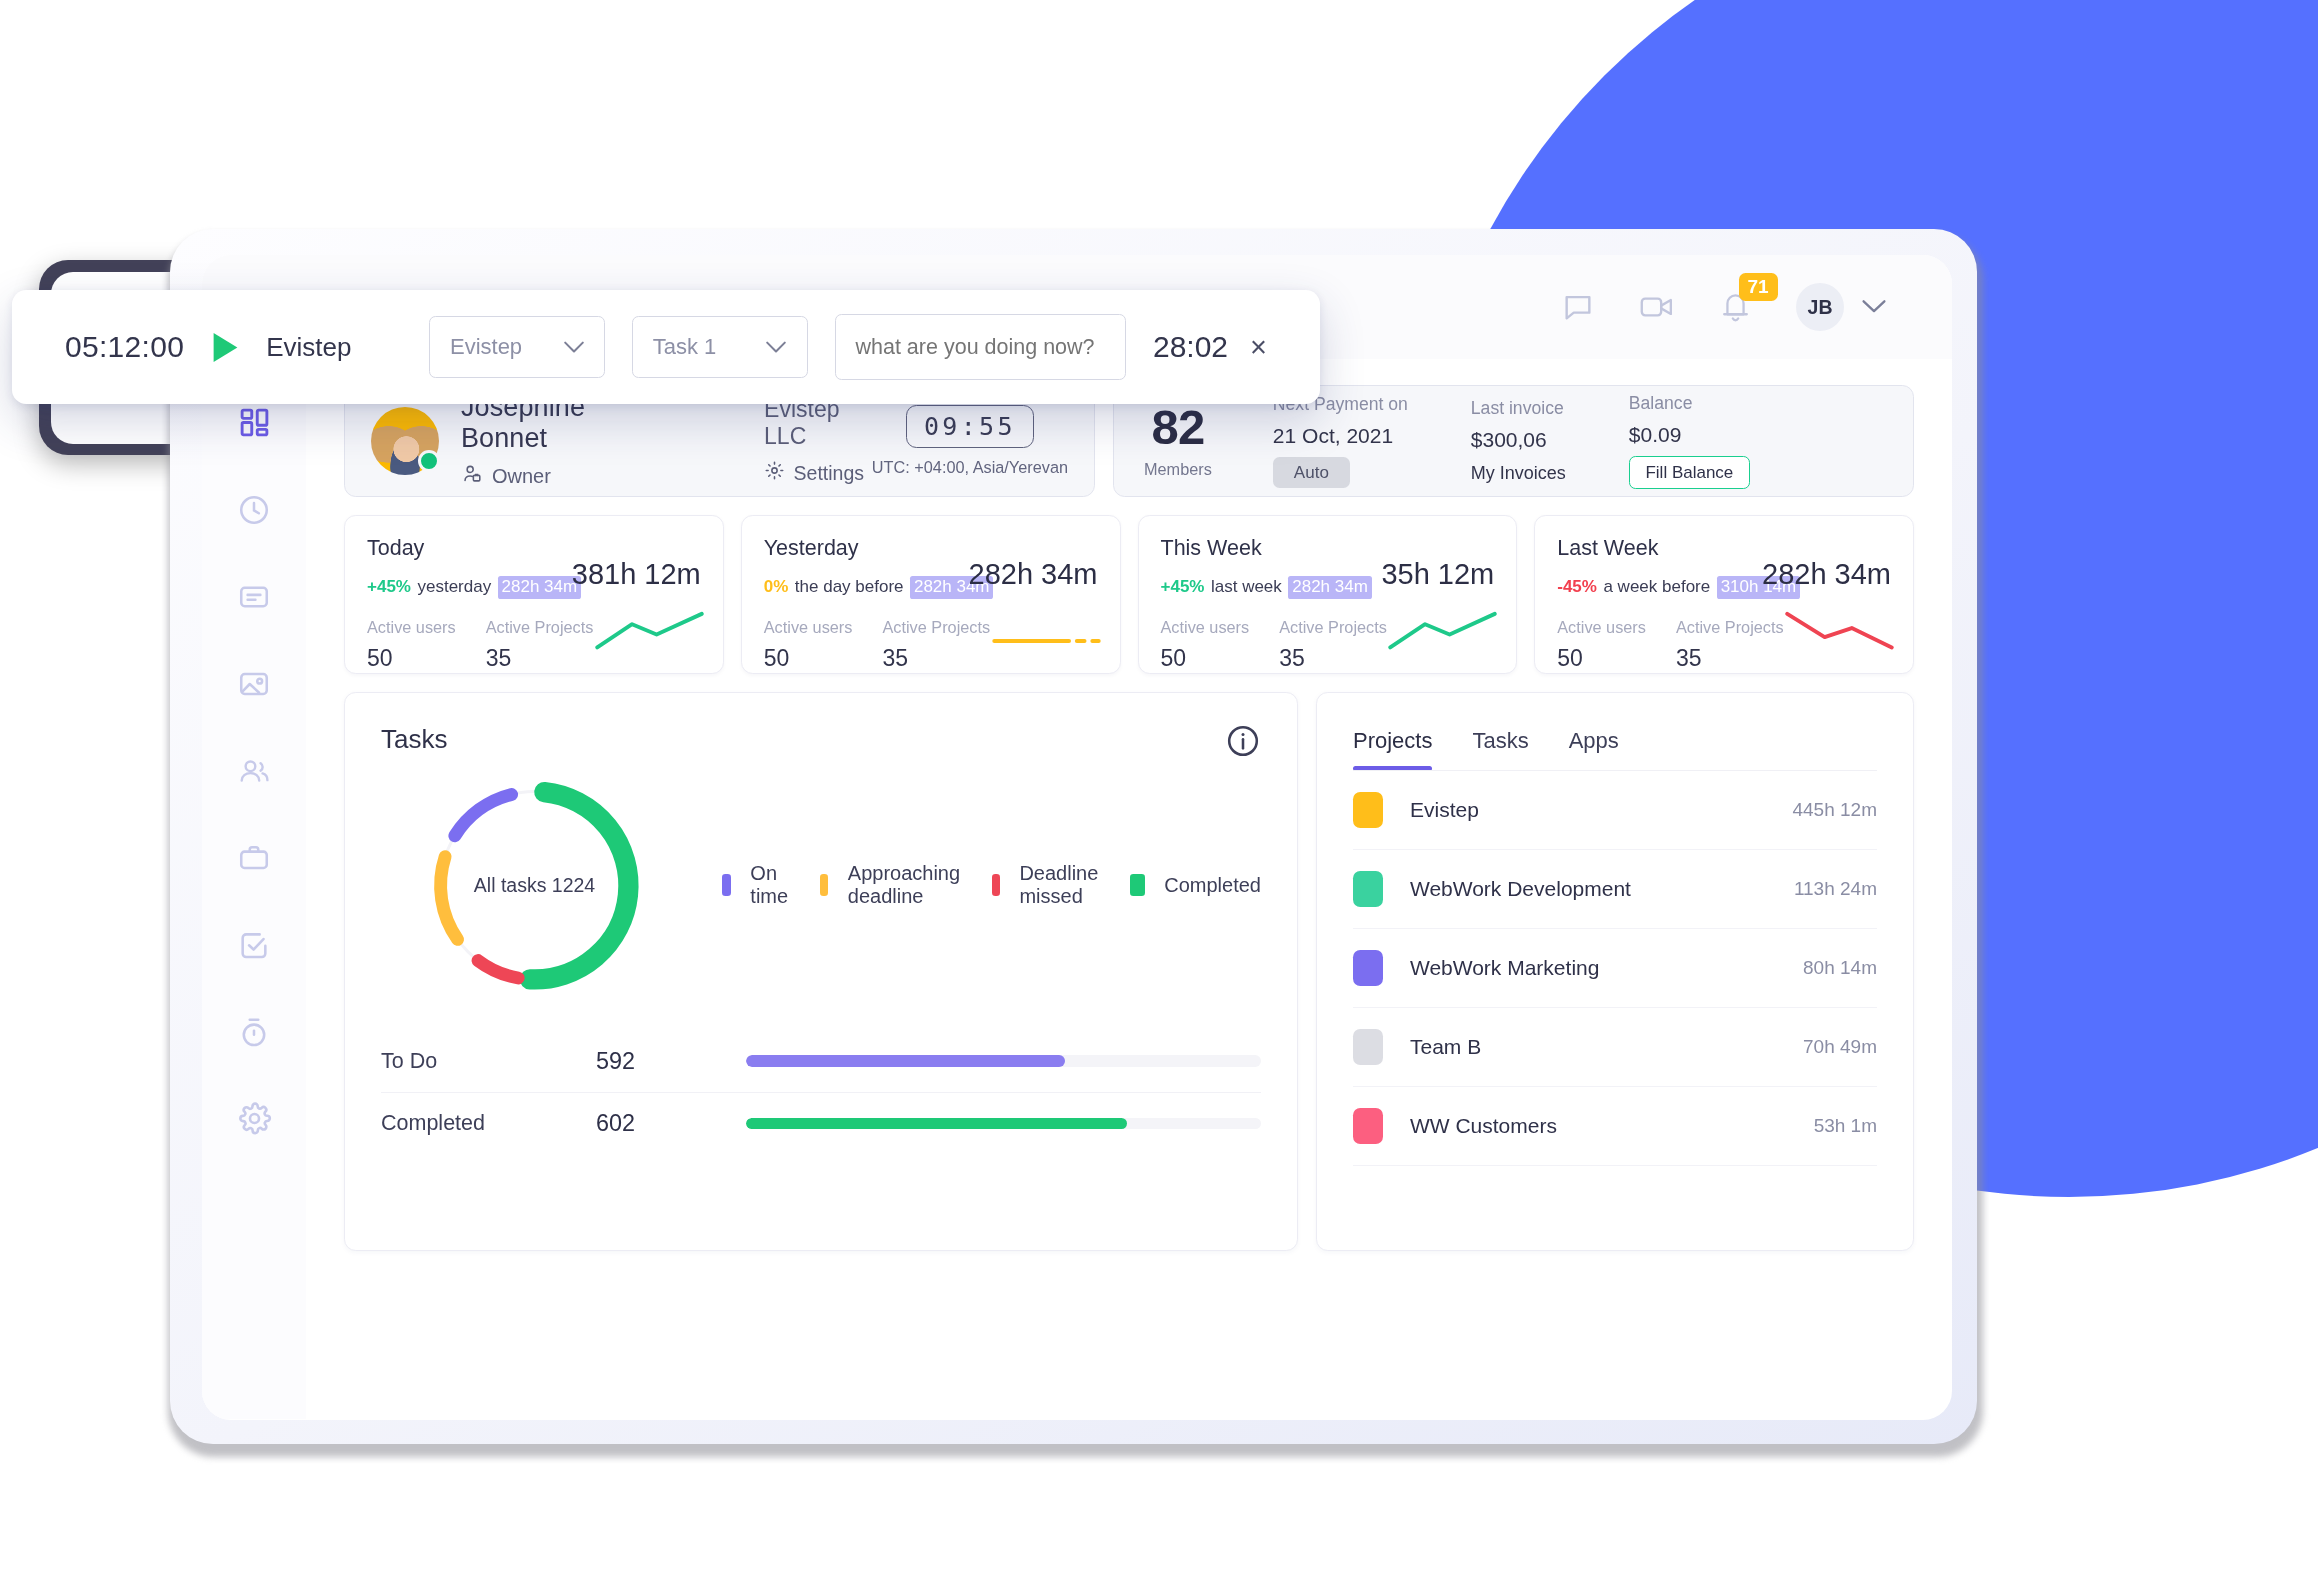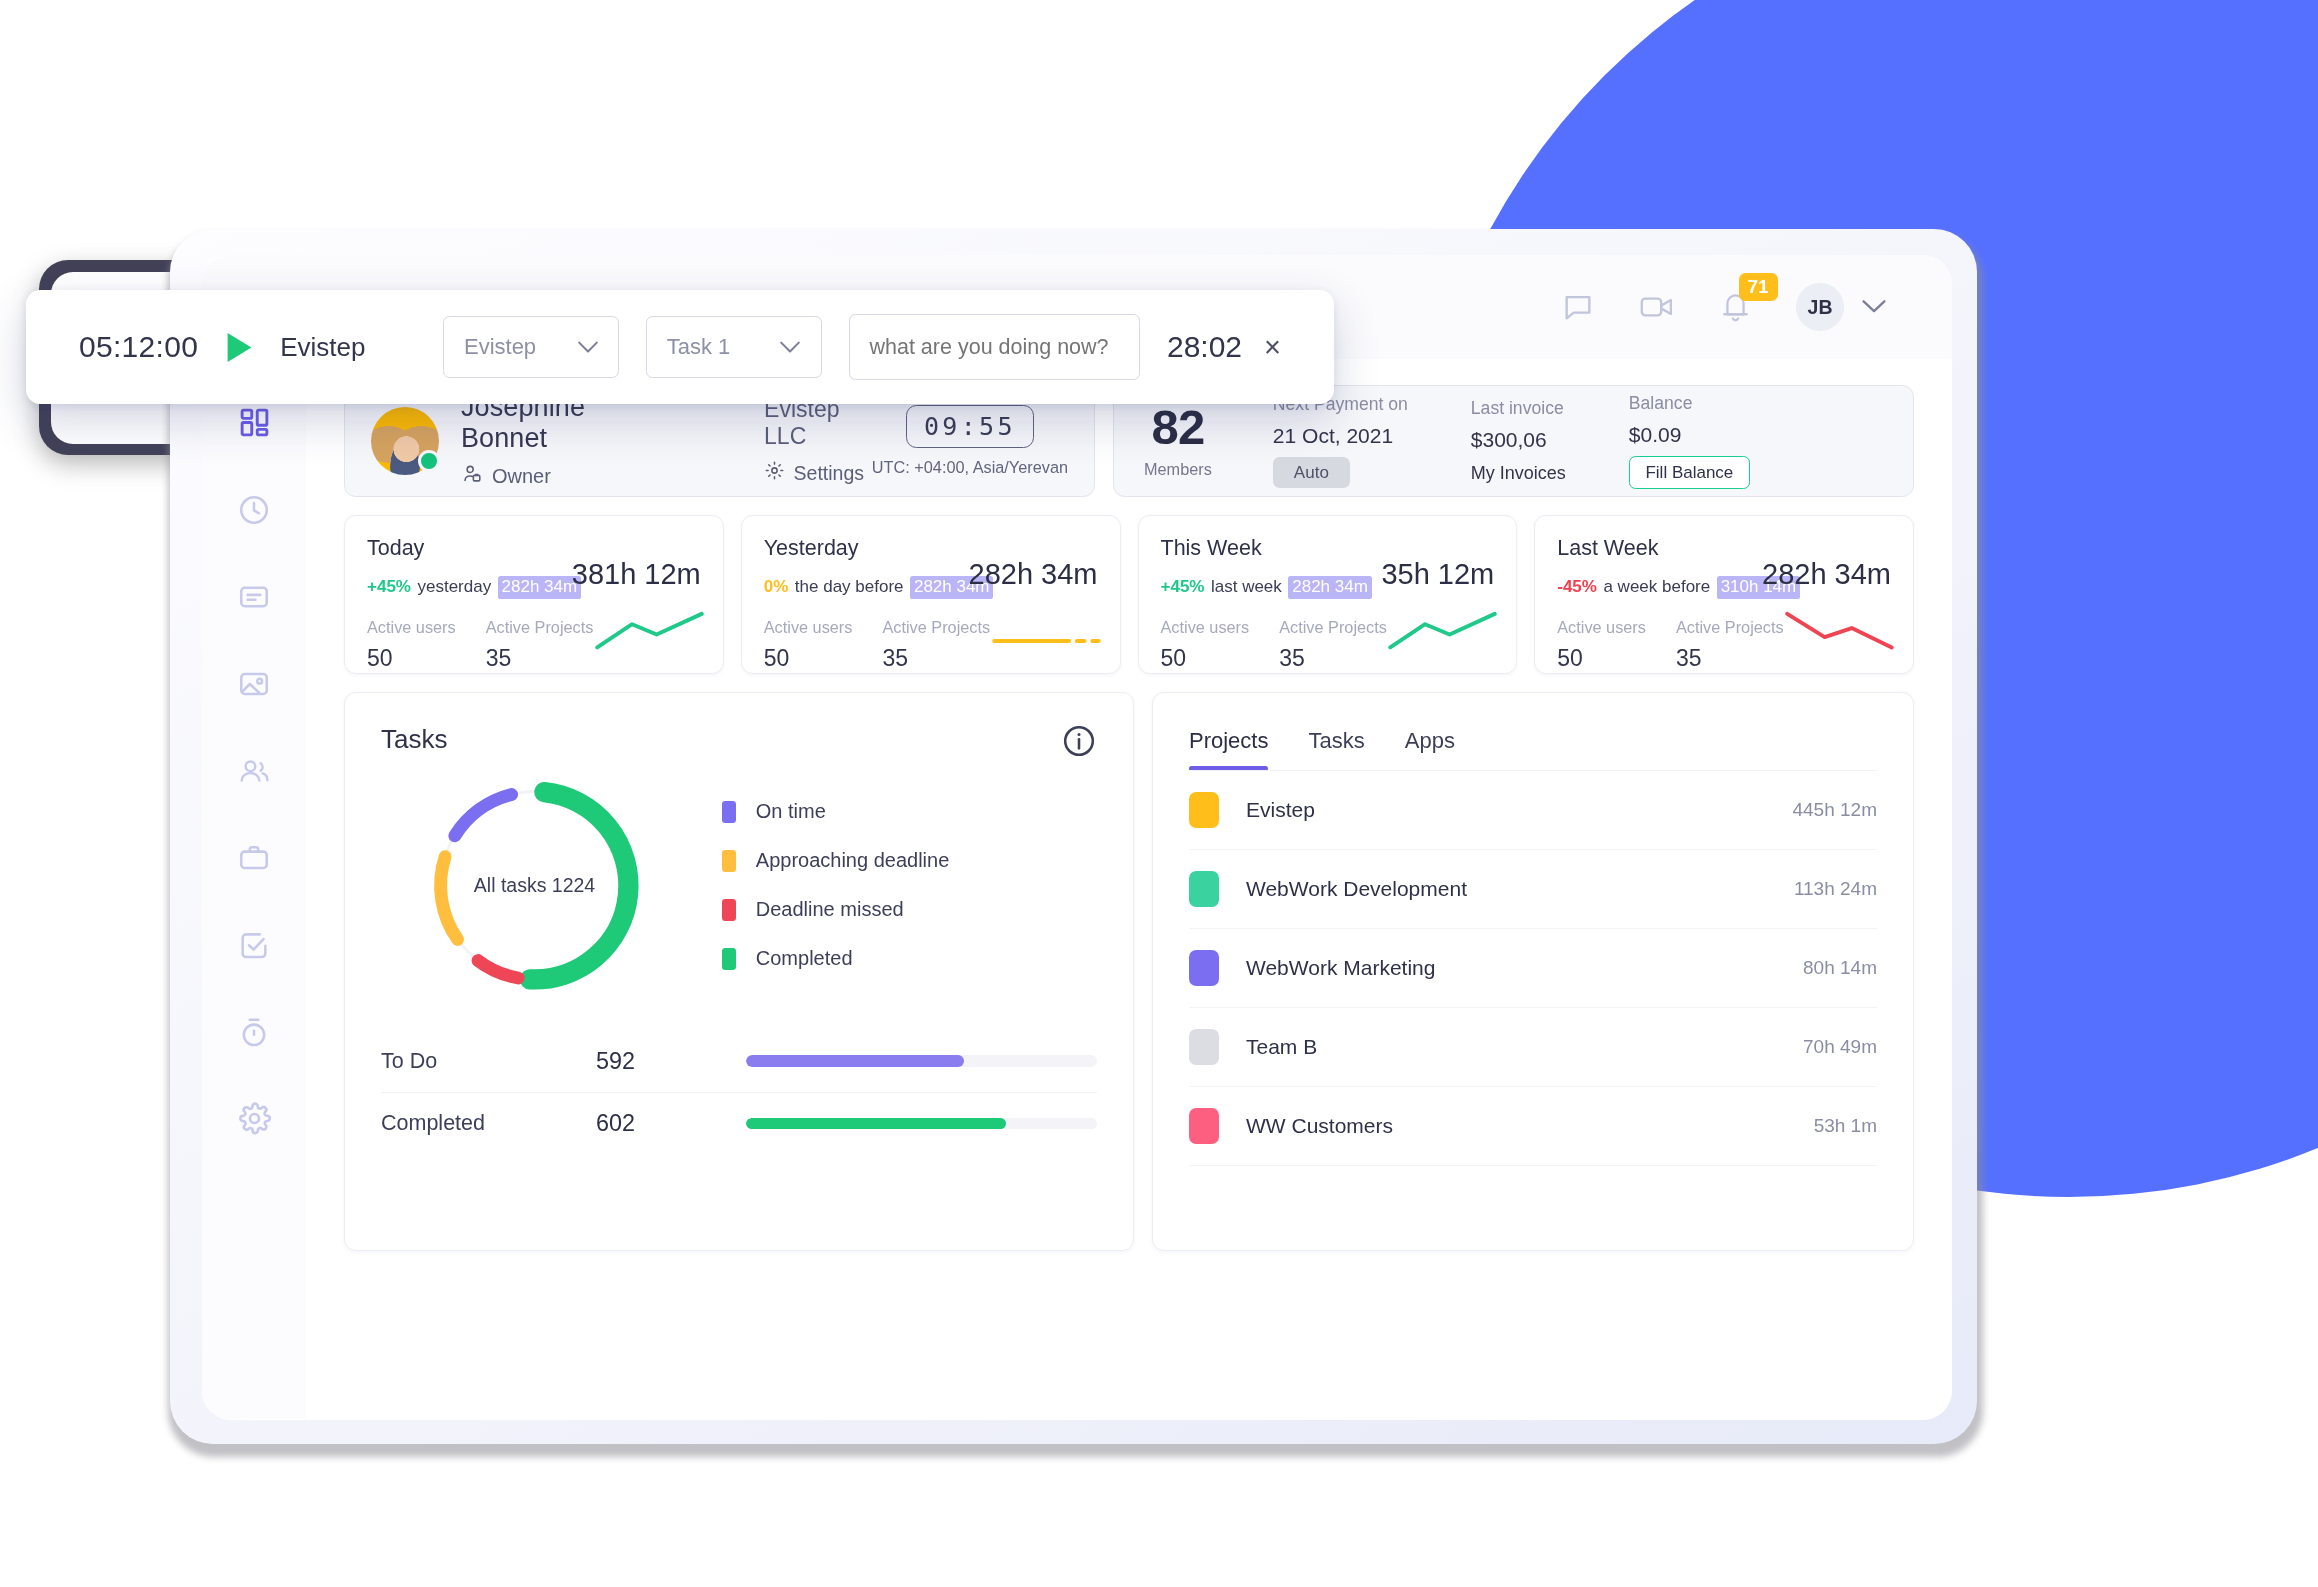--- a/index.html
+++ b/index.html
@@ -175,21 +175,21 @@
     position:relative; box-shadow:0 1.3px 5.2px rgba(30,40,90,.04);
   }
   .tasks-title{ font-size:26px; color:#2f3149; }
   .info-ico{ position:absolute; right:36px; top:30px; cursor:pointer; }
   .donut-row{ display:flex; align-items:center; margin-top:19.5px; }
   .donut-wrap{ position:relative; width:221px; height:221px; margin-left:43px;}
   .donut-center{
     position:absolute; inset:0; display:flex; align-items:center;
     justify-content:center; font-size:19.5px; color:#3d3f58;
   }
-  .legend{ margin-left:77px; display:flex; flex-direction:column; gap:26px; }
+  .legend{ margin-left:77px; display:flex; flex-direction:row; gap:26px; }
   .lg{ display:flex; align-items:center; gap:19.5px; font-size:20px;
        color:#3d3f58; }
   .sw{ width:14.3px; height:22px; border-radius:3.3px; }
 
   .bars{ margin-top:35px; }
   .bar-row{ display:flex; align-items:center; height:62px;
             border-bottom:0.7px solid #f1f1f6; }
   .bar-row:last-child{ border-bottom:none; }
   .br-lbl{ flex:0 0 215px; font-size:21.5px; color:#3d3f58; }
   .br-num{ flex:0 0 150px; font-size:23.4px; color:#2e3048; }
@@ -216,21 +216,21 @@
   .proj-row{ display:flex; align-items:center; height:79px;
              border-bottom:0.7px solid #f2f2f7; }
   .proj-row:last-child{ border-bottom:0.7px solid #f2f2f7; }
   .p-sw{ width:30px; height:36px; border-radius:7.2px; margin-right:27px;
          flex:0 0 30px; }
   .p-name{ font-size:21px; color:#2f3149; }
   .p-time{ margin-left:auto; font-size:19px; color:#8a8da4; }
 
   
   .timer-widget{
-    position:absolute; left:26px; top:290px; width:1308px; height:114px;
+    position:absolute; left:12px; top:290px; width:1308px; height:114px;
     background:#fff; border-radius:14.3px;
     box-shadow:0 17px 46px rgba(40,50,110,.20), 0 2.6px 9px rgba(40,50,110,.10);
     display:flex; align-items:center; padding:0 53px; gap:0; z-index:40;
   }
   .tw-time{ font-size:30px; color:#33354c; letter-spacing:0.3px; }
   .tw-play{ margin:0 26px 0 27px; display:flex; align-items:center; }
   .tw-proj{ font-size:26px; color:#33354c; margin-right:78px; }
   .tw-sel{
     width:246px; height:62px; border:1.3px solid #d6d8e4; border-radius:6.5px;
     display:flex; align-items:center; padding:0 19.5px; margin-right:27px;

